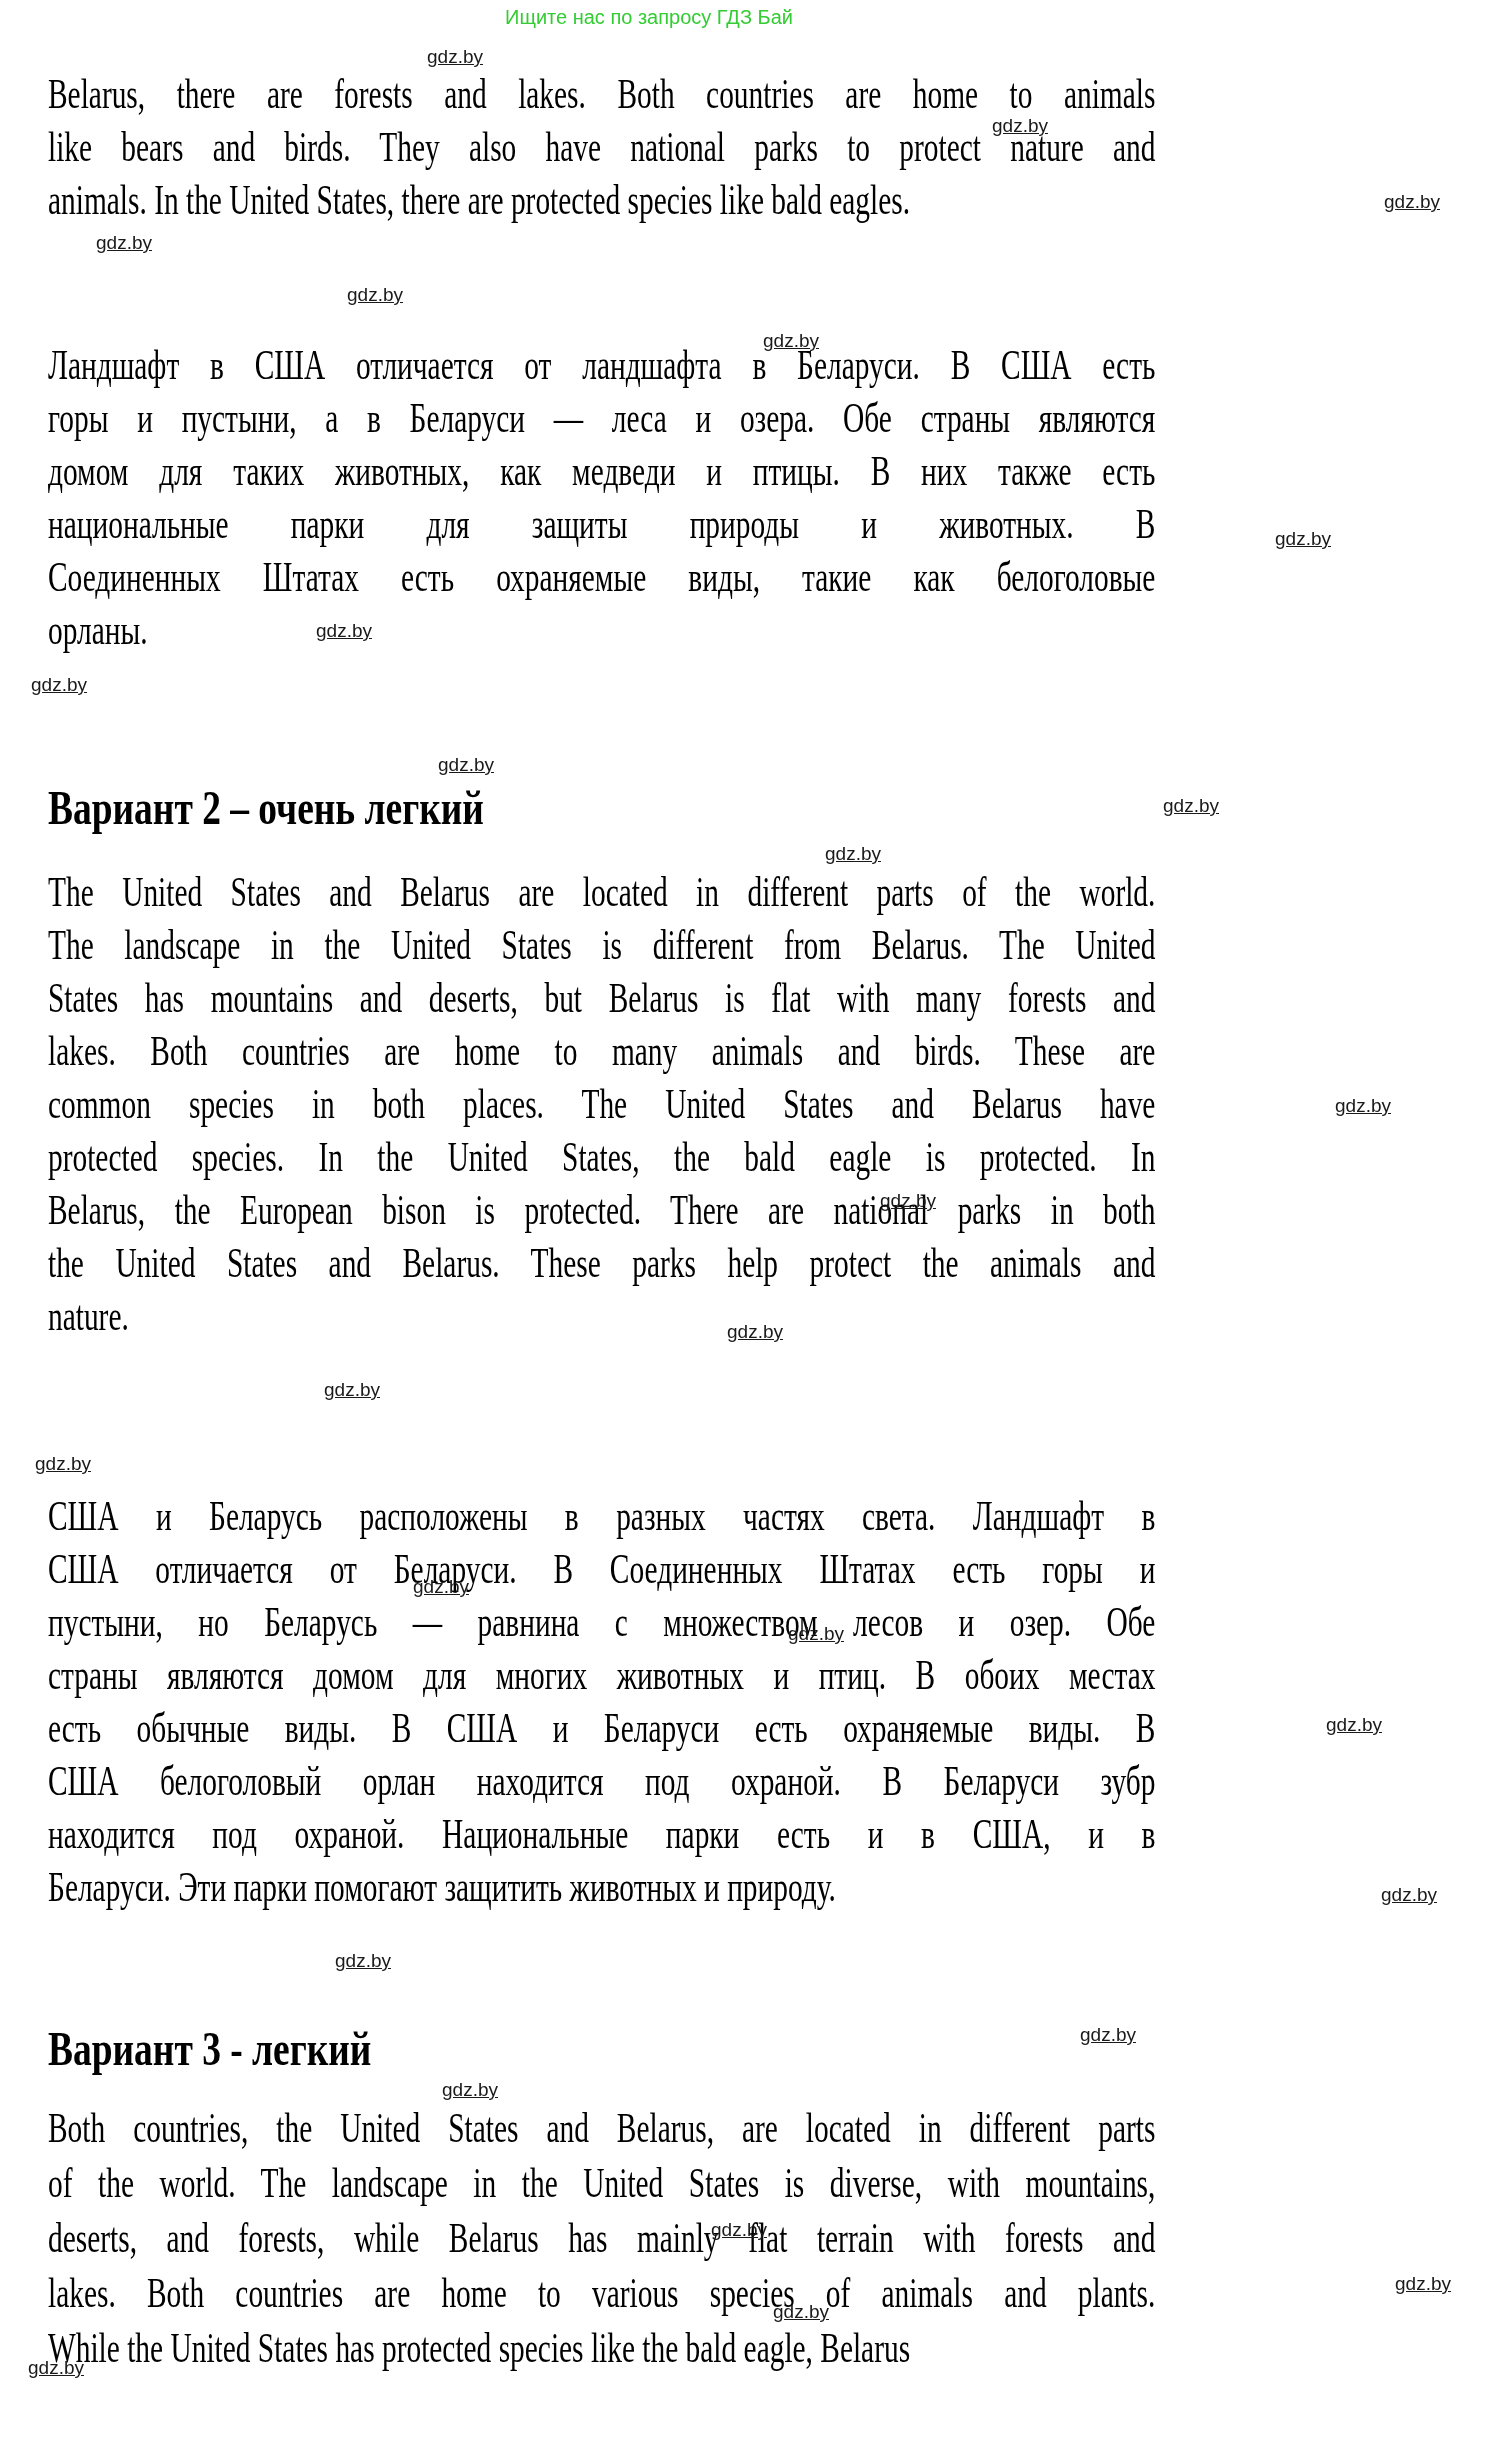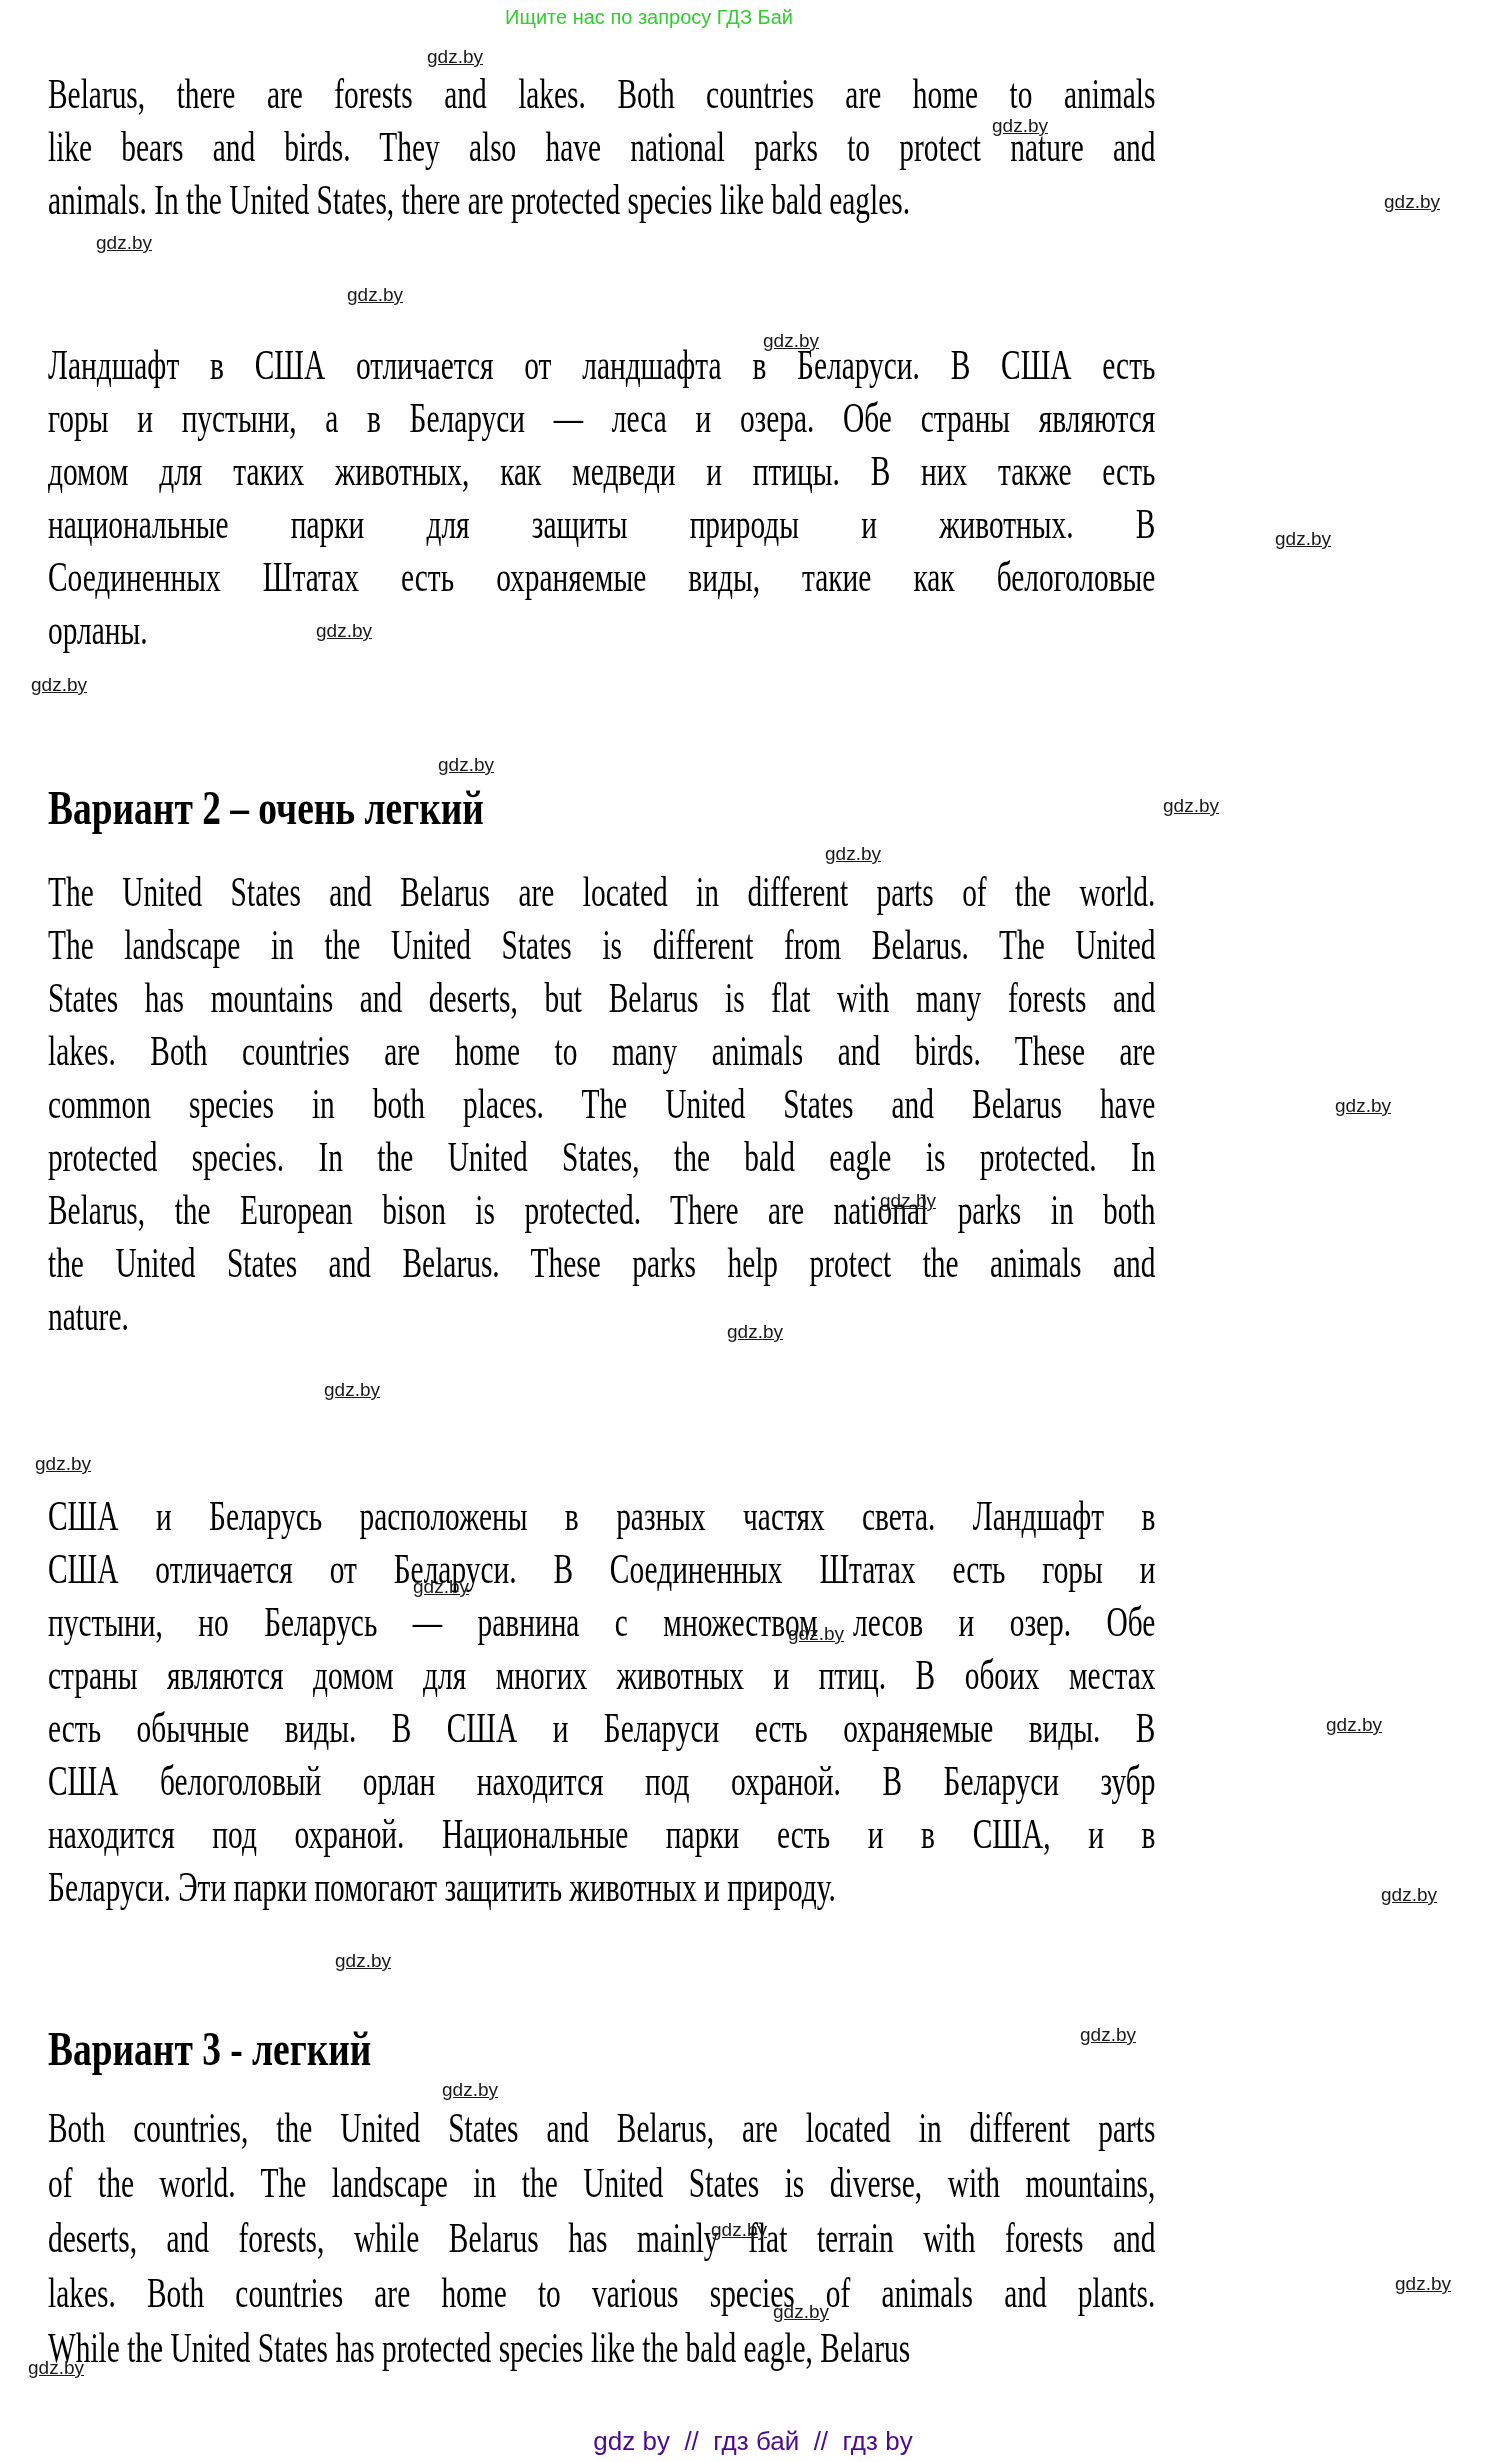--- a/index.html
+++ b/index.html
@@ -129,16 +129,15 @@
       <span class="wm" style="left: 1381px; top: 1883px;">gdz.by</span>
       <span class="wm" style="left: 335px; top: 1949px;">gdz.by</span>
       <span class="wm" style="left: 1080px; top: 2023px;">gdz.by</span>
       <span class="wm" style="left: 442px; top: 2078px;">gdz.by</span>
       <span class="wm" style="left: 711px; top: 2218px;">gdz.by</span>
       <span class="wm" style="left: 1395px; top: 2272px;">gdz.by</span>
       <span class="wm" style="left: 773px; top: 2300px;">gdz.by</span>
       <span class="wm" style="left: 28px; top: 2356px;">gdz.by</span>
     </div>
 
-  <div class="footer-note">gdz by  //  гдз бай  //  гдз by</div>
 
 </div>
 
 
 </body></html>

